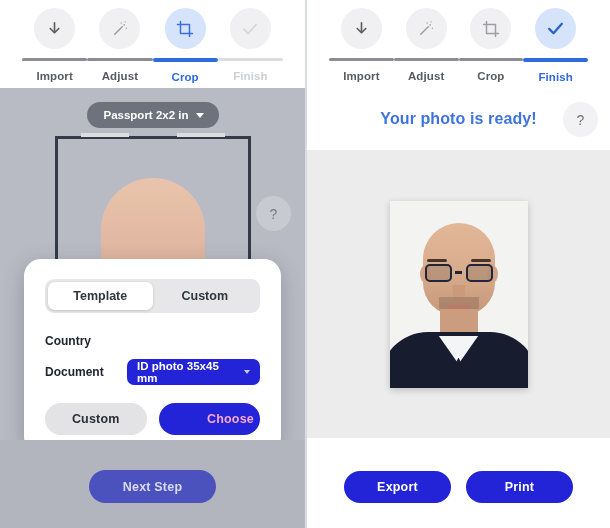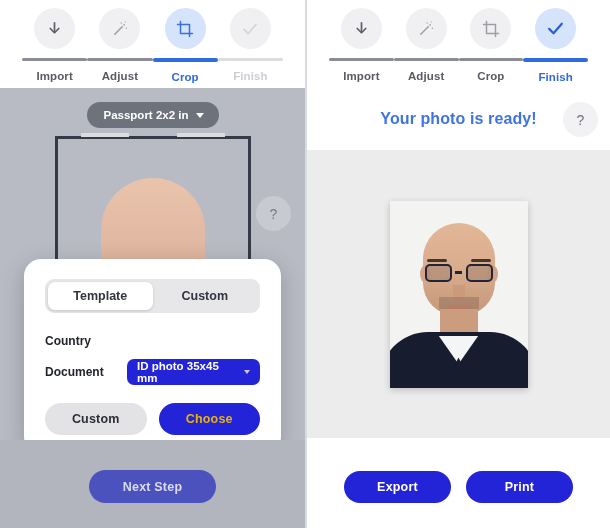--- a/index.html
+++ b/index.html
@@ -295,21 +295,22 @@
   .btn-close {
     flex: 1;
     height: 32px;
     background: #e3e3e5;
     color: #2b2e37;
   }
   .btn-choose {
     flex: 1;
     height: 32px;
     background: #2323d8;
-    color: #eab308;
+    color: #f9a8d4;
+    text-align: right;
   }
 
   
   .ready-bar {
     position: relative;
     height: 62px;
     background: #ffffff;
     display: flex;
     align-items: center;
     justify-content: center;

